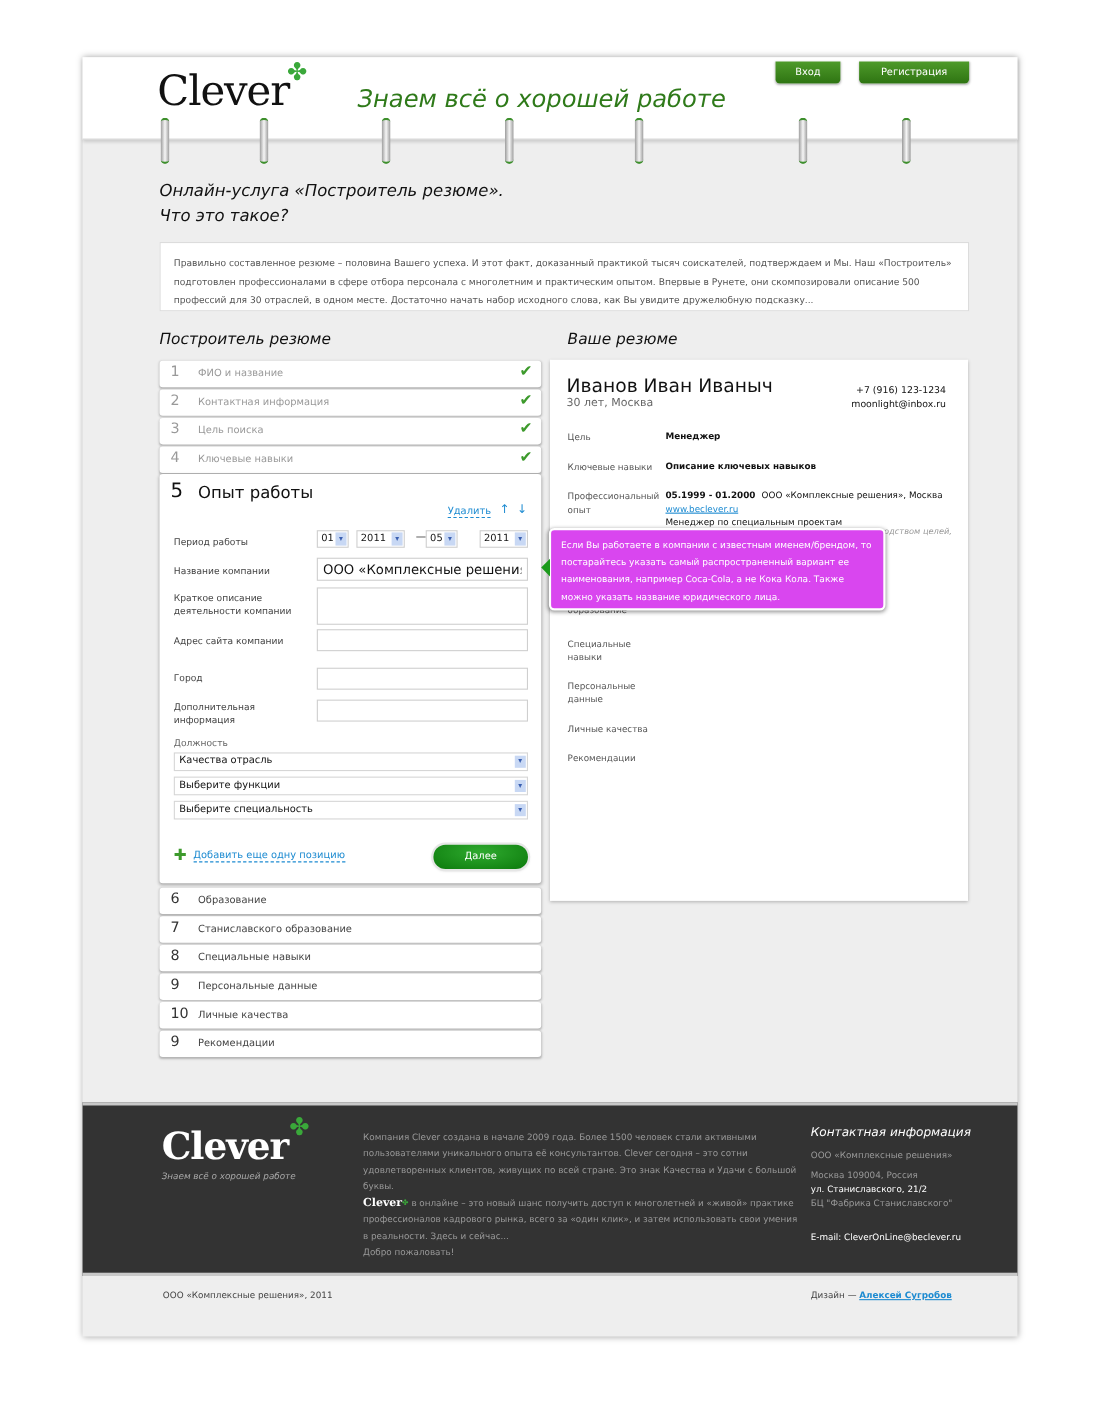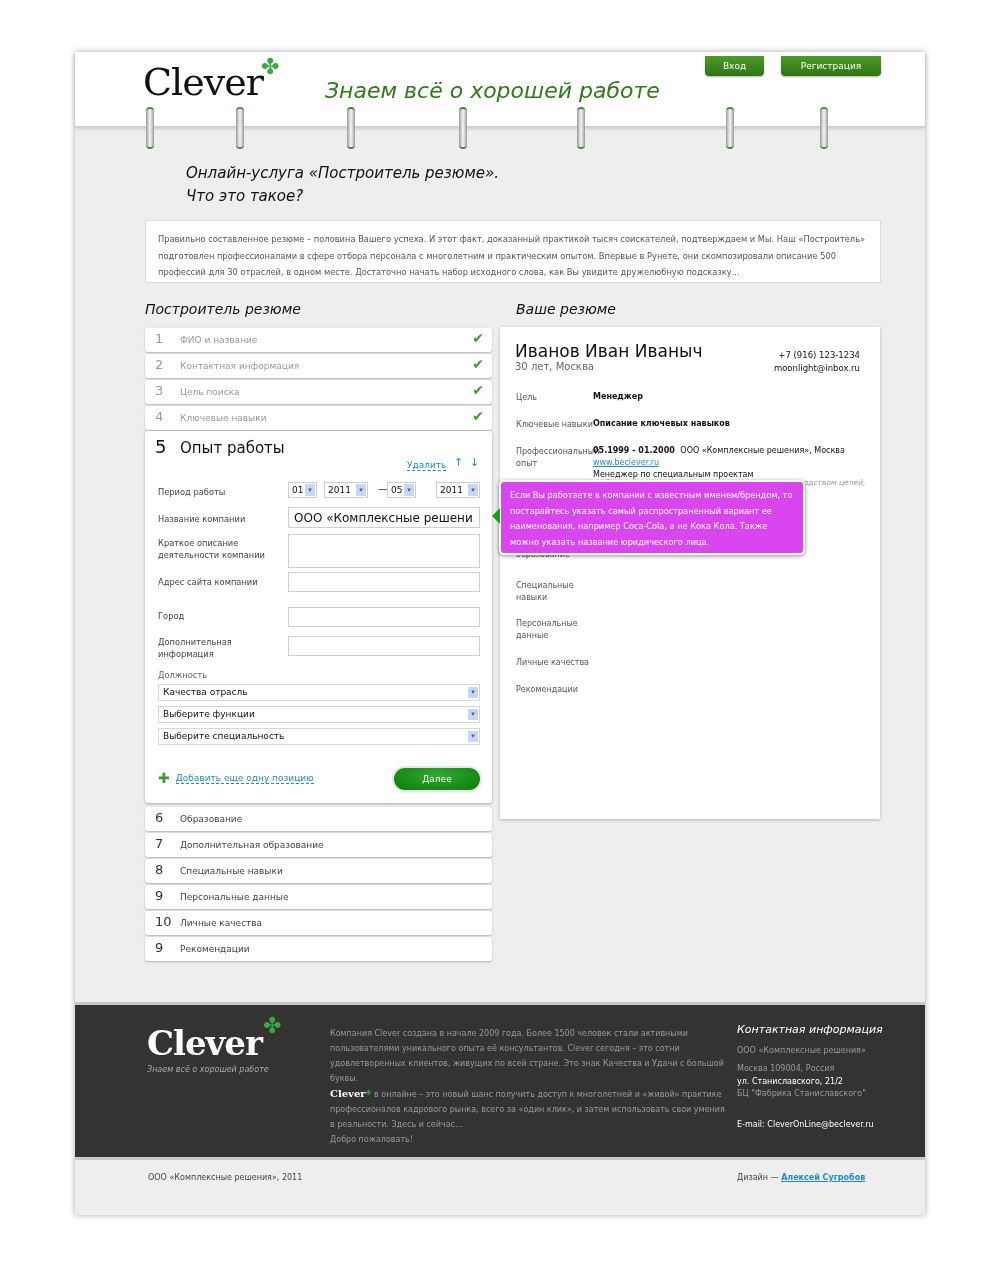--- a/index.html
+++ b/index.html
@@ -4,21 +4,21 @@
 <style>
   * { box-sizing: border-box; margin: 0; padding: 0; }
   html, body { width: 1000px; height: 1281px; background: #ffffff; font-family: "DejaVu Sans", sans-serif; overflow: hidden; }
   .frame { position: absolute; left: 75px; top: 52px; width: 850px; height: 1163px; background: #eeeeee; box-shadow: 0 0 6px rgba(0,0,0,0.35); }
   .header { position: absolute; left: 0; top: 0; width: 850px; height: 75px; background: #ffffff; border-bottom: 1px solid #cfcfcf; box-shadow: 0 2px 3px rgba(0,0,0,0.15); }
   .logo { position: absolute; left: 68px; top: 8px; font-family: "DejaVu Serif", serif; font-size: 38px; color: #111; letter-spacing: -1px; }
   .clover { position: absolute; font-size: 22px; color: #3aa83a; line-height: 1; }
   .tagline { position: absolute; left: 250px; top: 26px; font-size: 22px; font-style: italic; color: #2f7a1a; font-family: "DejaVu Sans", sans-serif; }
   .auth-btn { position: absolute; top: 4px; height: 20px; background: linear-gradient(#4e9a2a, #2e7412); color: #fff; font-size: 9px; text-align: center; line-height: 20px; border-radius: 0 0 4px 4px; box-shadow: 0 1px 2px rgba(0,0,0,0.3); border: none; font-family: "DejaVu Sans", sans-serif; }
   .ring { position: absolute; top: 55px; width: 8px; height: 42px; border-radius: 4px; background: linear-gradient(90deg, #9a9a9a, #f6f6f6 50%, #9a9a9a); border-top: 2px solid #3d8f2c; border-bottom: 2px solid #3d8f2c; }
-  .intro-title { position: absolute; left: 70px; top: 110px; font-size: 15px; font-style: italic; color: #111; line-height: 23px; margin-left: 41px; }
+  .intro-title { position: absolute; left: 70px; top: 110px; font-size: 15px; font-style: italic; color: #111; line-height: 23px; }
   .intro-box { position: absolute; left: 70px; top: 168px; width: 736px; height: 63px; background: #fff; border: 1px solid #dcdcdc; padding: 10px 12px; font-size: 8.3px; color: #555; line-height: 16.5px; }
   .section-title { position: absolute; font-size: 14px; font-style: italic; color: #111; }
   .step { position: absolute; left: 70px; width: 347px; height: 24px; background: #fff; border-radius: 3px; box-shadow: 0 1px 2px rgba(0,0,0,0.25); }
   .step .num { position: absolute; left: 10px; top: 3px; font-size: 13px; color: #999; }
   .step .label { position: absolute; left: 35px; top: 7px; font-size: 9px; color: #999; }
   .step.dark .num { color: #333; }
   .step.dark .label { color: #444; }
   .step .check { position: absolute; right: 8px; top: 2px; font-size: 14px; color: #3d9a2c; font-weight: bold; }
   .active { position: absolute; left: 70px; top: 379px; width: 347px; height: 372px; background: #fff; border-radius: 3px; box-shadow: 0 1px 3px rgba(0,0,0,0.3); }
   .active .num { position: absolute; left: 10px; top: 5px; font-size: 18px; color: #111; }
@@ -33,21 +33,21 @@
   .wide-select .dd { position: absolute; right: 1px; top: 2px; width: 10px; height: 11px; background: #c8d8f4; color: #3a5fb0; font-size: 7px; text-align: center; line-height: 11px; }
   .add-pos { position: absolute; left: 13px; top: 339px; font-size: 9px; color: #1d8bd1; }
   .add-pos .plus { color: #3d9a2c; font-size: 14px; font-weight: bold; margin-right: 6px; vertical-align: middle; }
   .add-pos .lnk { border-bottom: 1px dashed #1d8bd1; }
   .next-btn { position: absolute; left: 249px; top: 337px; width: 86px; height: 22px; border-radius: 11px; background: radial-gradient(ellipse at 50% 30%, #2faa2f, #0c7a0c); color: #fff; font-size: 9px; line-height: 22px; text-align: center; box-shadow: 0 0 0 2px #e6e6e6, 0 1px 3px rgba(0,0,0,0.35); border: none; font-family: "DejaVu Sans", sans-serif; }
   .resume { position: absolute; left: 425px; top: 275px; width: 380px; height: 492px; background: #fff; box-shadow: 0 1px 3px rgba(0,0,0,0.25); }
   .r-name { position: absolute; left: 15px; top: 14px; font-size: 17px; color: #111; }
   .r-sub { position: absolute; left: 15px; top: 34px; font-size: 10px; color: #666; }
   .r-contact { position: absolute; right: 20px; top: 22px; text-align: right; font-size: 8.5px; color: #111; line-height: 13px; }
   .r-label { position: absolute; left: 16px; font-size: 8px; color: #555; line-height: 12px; }
-  .r-val { position: absolute; left: 93px; font-size: 8px; color: #111; font-weight: bold; line-height: 12px; }
+  .r-val { position: absolute; left: 105px; font-size: 8px; color: #111; font-weight: bold; line-height: 12px; }
   .r-val .lnk { color: #1d8bd1; text-decoration: underline; font-weight: normal; }
   .r-faded { position: absolute; left: 105px; top: 150px; width: 265px; font-size: 7.5px; color: #999; font-style: italic; line-height: 12px; }
   .tooltip { position: absolute; left: 424px; top: 428px; width: 306px; height: 75px; background: #d946ef; border: 2px solid #ffffff; border-radius: 5px; box-shadow: 0 1px 4px rgba(0,0,0,0.45); color: #fff; font-size: 8.2px; line-height: 15.5px; padding: 6px 8px 0 9px; }
   .tooltip .tip { position: absolute; left: -9px; top: 26px; width: 0; height: 0; border-top: 8px solid transparent; border-bottom: 8px solid transparent; border-right: 8px solid #1c9a1c; }
   .footer { position: absolute; left: 0; top: 950px; width: 850px; height: 158px; background: #333333; border-top: 3px solid #c8c8c8; border-bottom: 3px solid #c8c8c8; }
   .f-logo { position: absolute; left: 72px; top: 18px; font-family: "DejaVu Serif", serif; font-size: 34px; color: #fff; font-weight: bold; letter-spacing: -1px; }
   .f-tag { position: absolute; left: 72px; top: 60px; font-size: 8px; font-style: italic; color: #aaa; }
   .f-about { position: absolute; left: 255px; top: 21px; width: 395px; font-size: 8px; color: #999; line-height: 15px; }
   .f-about .mini-logo { font-family: "DejaVu Serif", serif; color: #fff; font-weight: bold; font-size: 10px; }
   .f-contact-title { position: absolute; left: 662px; top: 18px; font-size: 11px; font-style: italic; color: #fff; }
@@ -166,21 +166,21 @@
     </div>
     <button class="next-btn">Далее</button>
   </div>
 
   <div class="step dark" style="top:755px;">
     <span class="num">6</span>
     <span class="label">Образование</span>
   </div>
   <div class="step dark" style="top:781px;">
     <span class="num">7</span>
-    <span class="label">Дополнительная образование</span>
+    <span class="label">Станиславского образование</span>
   </div>
   <div class="step dark" style="top:807px;">
     <span class="num">8</span>
     <span class="label">Специальные навыки</span>
   </div>
   <div class="step dark" style="top:833px;">
     <span class="num">9</span>
     <span class="label">Персональные данные</span>
   </div>
   <div class="step dark" style="top:859px;">

